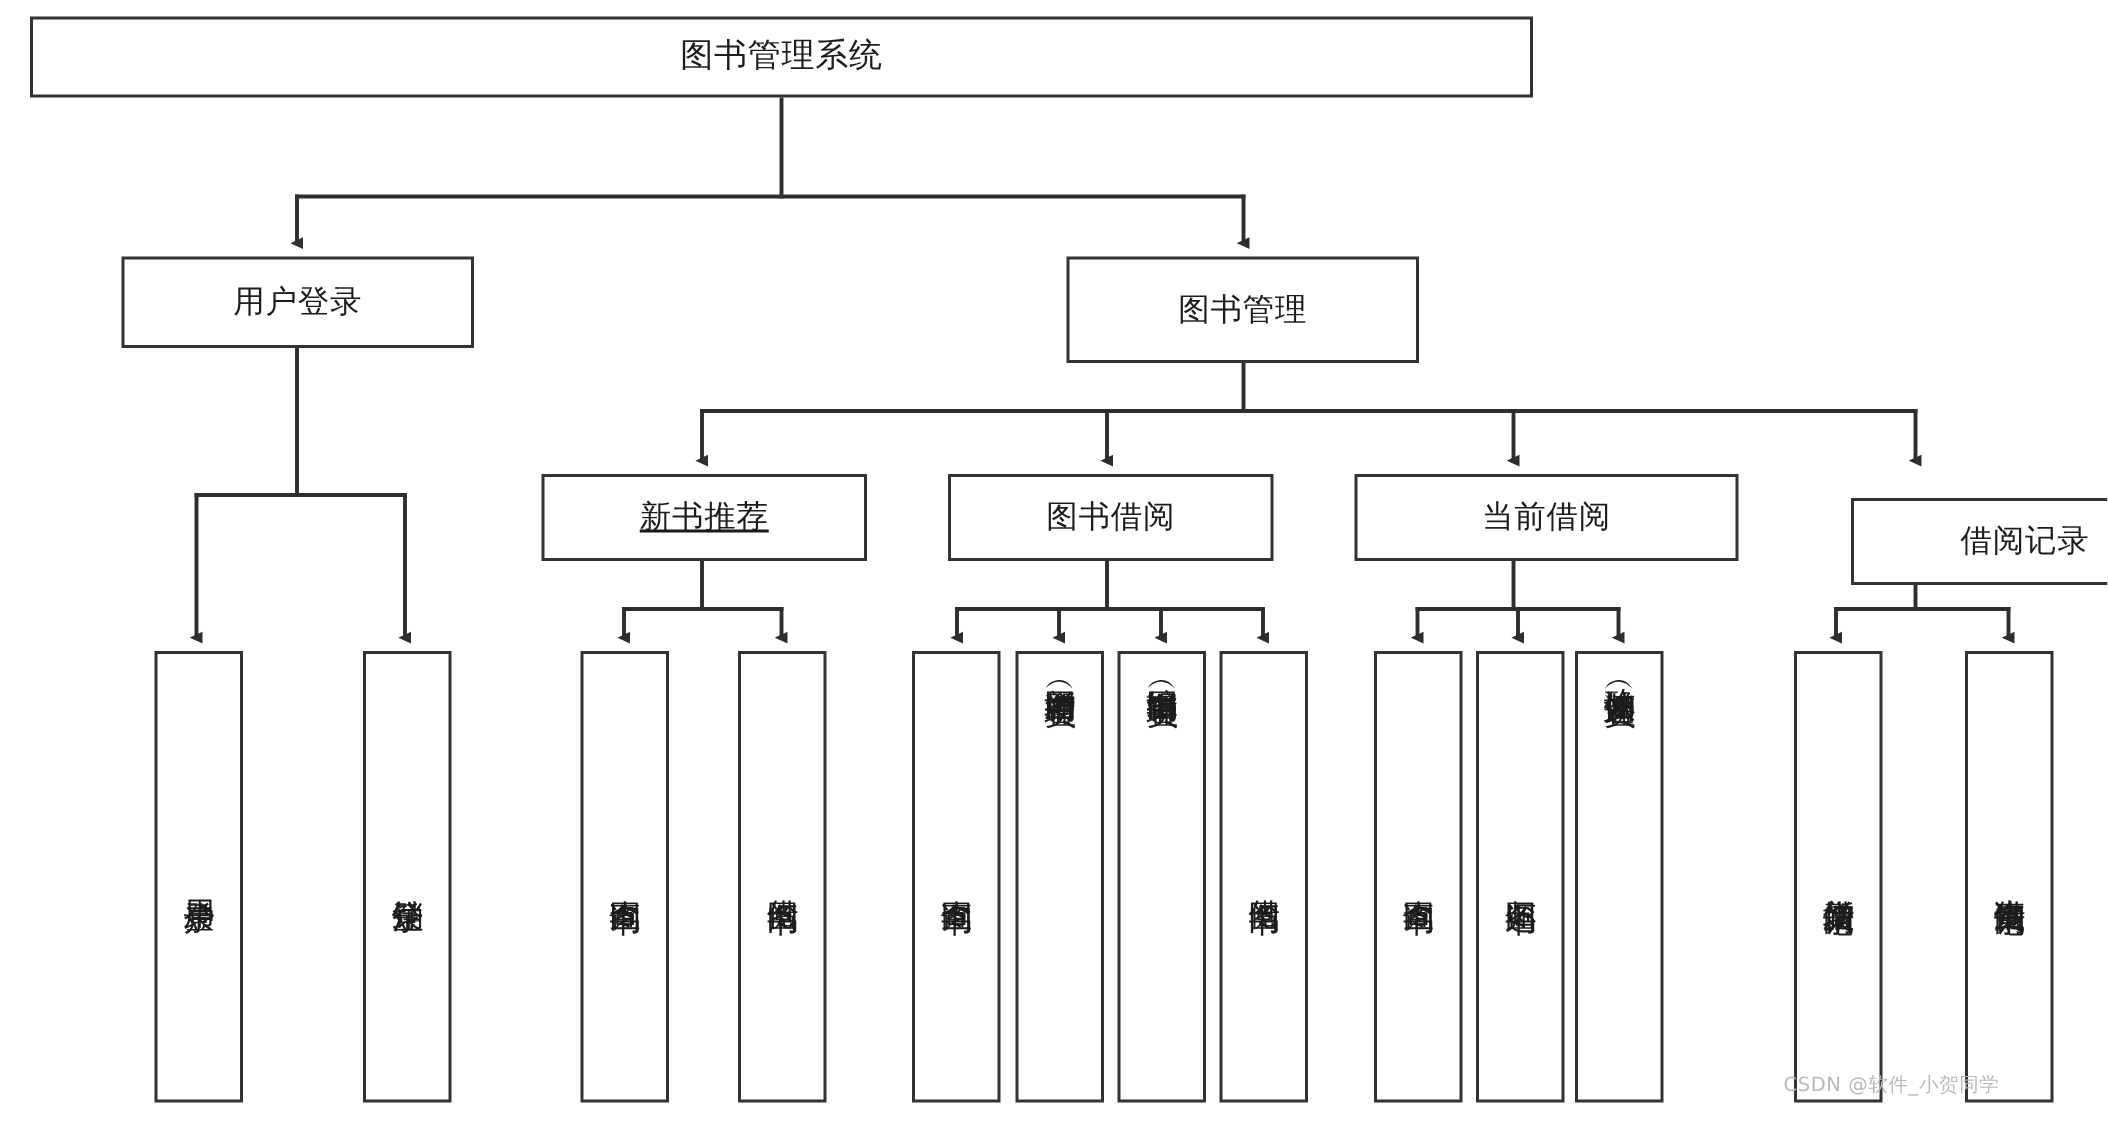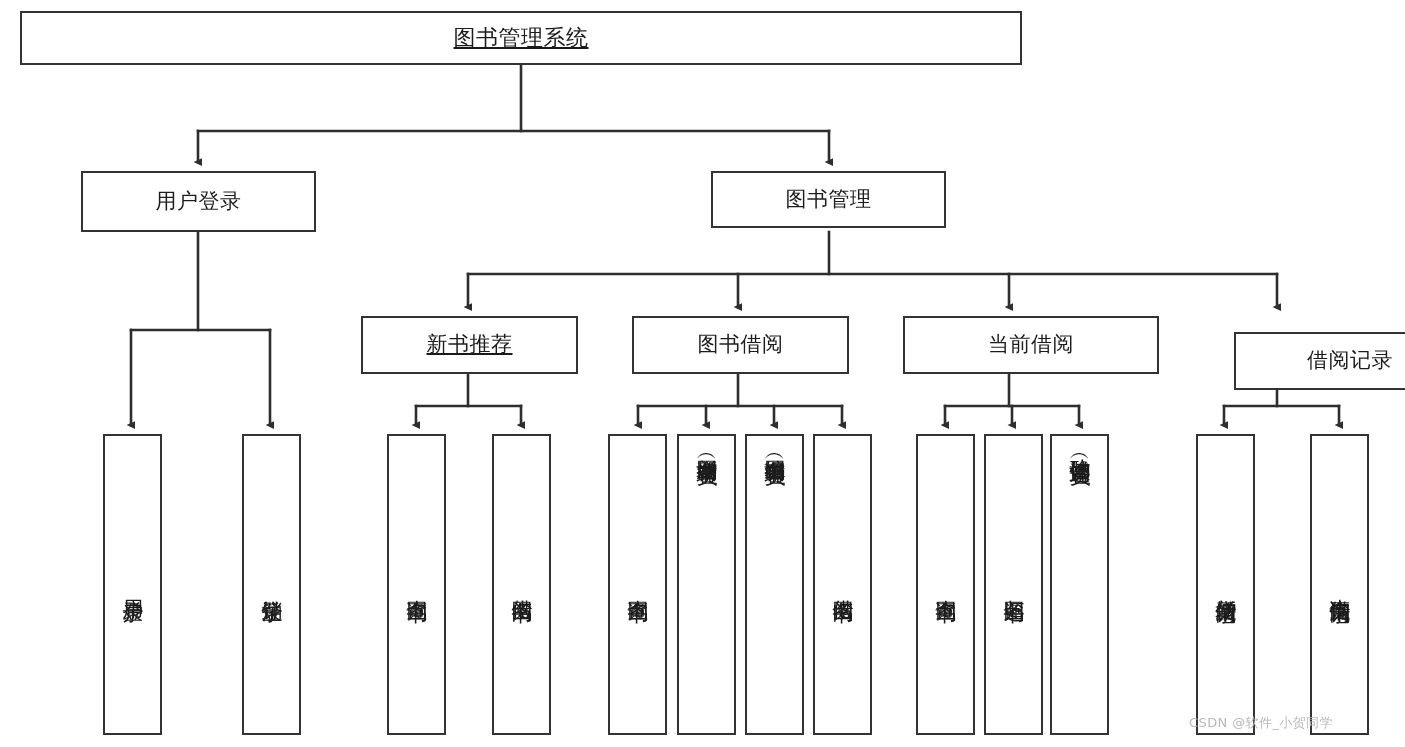--- a/index.html
+++ b/index.html
@@ -121,28 +121,28 @@
       <path d="M1012,406 L1012,425" marker-end="url(#arrowhead)"></path>
       <path d="M1079,406 L1079,425" marker-end="url(#arrowhead)"></path>
 
       <path d="M1277,374 L1277,406"></path>
       <path d="M1224,406 L1339,406"></path>
       <path d="M1224,406 L1224,425" marker-end="url(#arrowhead)"></path>
       <path d="M1339,406 L1339,425" marker-end="url(#arrowhead)"></path>
     </g>
   </svg>
 
-  <div class="node root" style="left:20px; top:11px; width:1002px; height:54px;text-decoration:underline;">
+  <div class="node root" style="left:20px; top:11px; width:1002px; height:54px;">
     <span class="label">图书管理系统</span>
   </div>
 
   <div class="node" style="left:81px; top:171px; width:235px; height:61px;">
     <span class="label">用户登录</span>
   </div>
-  <div class="node" style="left:711px; top:171px; width:235px; height:57px;">
+  <div class="node" style="left:711px; top:171px; width:235px; height:71px;">
     <span class="label">图书管理</span>
   </div>
 
   <div class="node" style="left:361px; top:316px; width:217px; height:58px;text-decoration:underline;">
     <span class="label">新书推荐</span>
   </div>
   <div class="node" style="left:632px; top:316px; width:217px; height:58px;">
     <span class="label">图书借阅</span>
   </div>
   <div class="node" style="left:903px; top:316px; width:256px; height:58px;">

